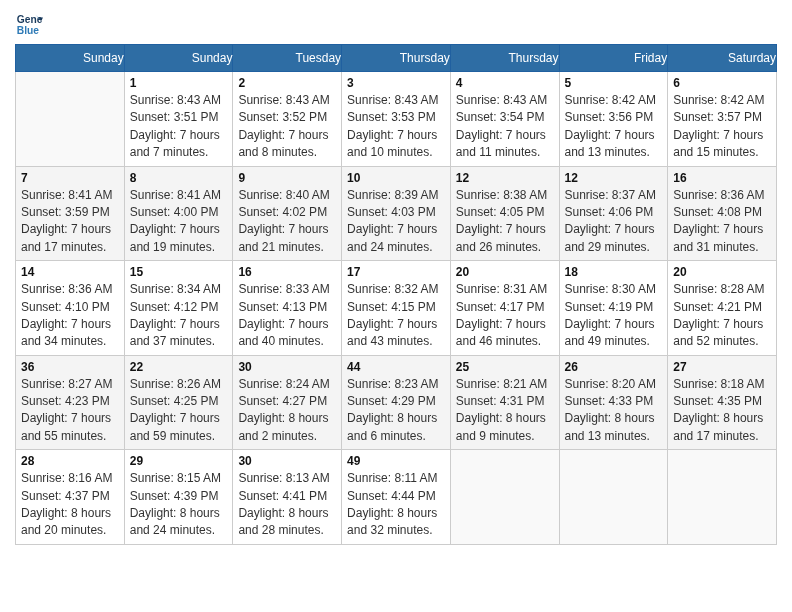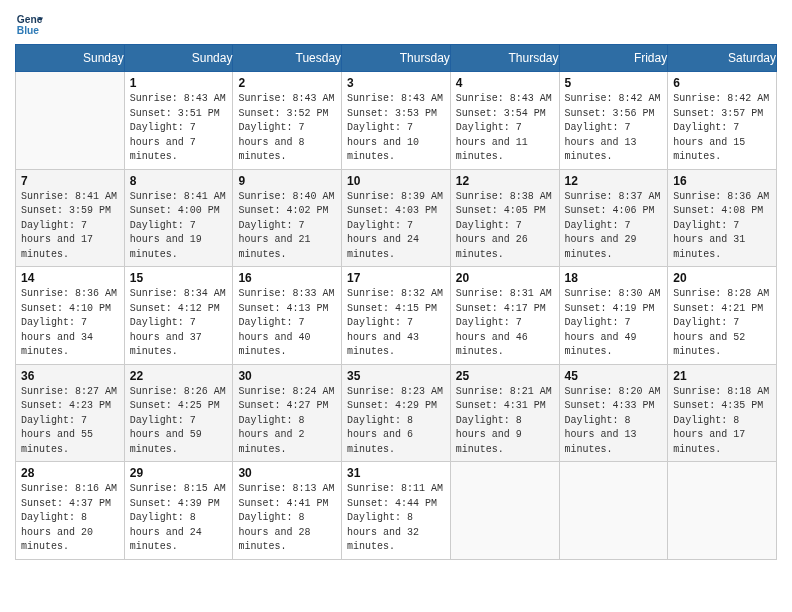--- a/index.html
+++ b/index.html
@@ -66,23 +66,22 @@
     }
     .day-number {
       font-size: 12px;
       font-weight: bold;
       color: #111;
       display: block;
       margin-bottom: 2px;
     }
     .day-info {
       line-height: 1.45;
-      font-size: 10px;
+      font-size: 12px;
       color: #333;
-      font-family: Liberation Mono, monospace;
     }
     .row-alt td {
       background-color: #f4f4f4;
     }
   </style>
 </head>
 <body>
 
 <div class="header">
   <div class="logo">
@@ -210,51 +209,51 @@
         </td>
         <td>
           <span class="day-number">22</span>
           <div class="day-info">Sunrise: 8:26 AM<br>Sunset: 4:25 PM<br>Daylight: 7 hours and 59 minutes.</div>
         </td>
         <td>
           <span class="day-number">30</span>
           <div class="day-info">Sunrise: 8:24 AM<br>Sunset: 4:27 PM<br>Daylight: 8 hours and 2 minutes.</div>
         </td>
         <td>
-          <span class="day-number">35</span>
+          <span class="day-number">44</span>
           <div class="day-info">Sunrise: 8:23 AM<br>Sunset: 4:29 PM<br>Daylight: 8 hours and 6 minutes.</div>
         </td>
         <td>
           <span class="day-number">25</span>
           <div class="day-info">Sunrise: 8:21 AM<br>Sunset: 4:31 PM<br>Daylight: 8 hours and 9 minutes.</div>
         </td>
         <td>
-          <span class="day-number">45</span>
+          <span class="day-number">26</span>
           <div class="day-info">Sunrise: 8:20 AM<br>Sunset: 4:33 PM<br>Daylight: 8 hours and 13 minutes.</div>
         </td>
         <td>
-          <span class="day-number">21</span>
+          <span class="day-number">27</span>
           <div class="day-info">Sunrise: 8:18 AM<br>Sunset: 4:35 PM<br>Daylight: 8 hours and 17 minutes.</div>
         </td>
       </tr>
       <tr>
         <td>
           <span class="day-number">28</span>
           <div class="day-info">Sunrise: 8:16 AM<br>Sunset: 4:37 PM<br>Daylight: 8 hours and 20 minutes.</div>
         </td>
         <td>
           <span class="day-number">29</span>
           <div class="day-info">Sunrise: 8:15 AM<br>Sunset: 4:39 PM<br>Daylight: 8 hours and 24 minutes.</div>
         </td>
         <td>
           <span class="day-number">30</span>
           <div class="day-info">Sunrise: 8:13 AM<br>Sunset: 4:41 PM<br>Daylight: 8 hours and 28 minutes.</div>
         </td>
         <td>
-          <span class="day-number">31</span>
+          <span class="day-number">49</span>
           <div class="day-info">Sunrise: 8:11 AM<br>Sunset: 4:44 PM<br>Daylight: 8 hours and 32 minutes.</div>
         </td>
         <td class="empty"></td>
         <td class="empty"></td>
         <td class="empty"></td>
       </tr>
     </tbody>
 </table>
 
 </body></html>

